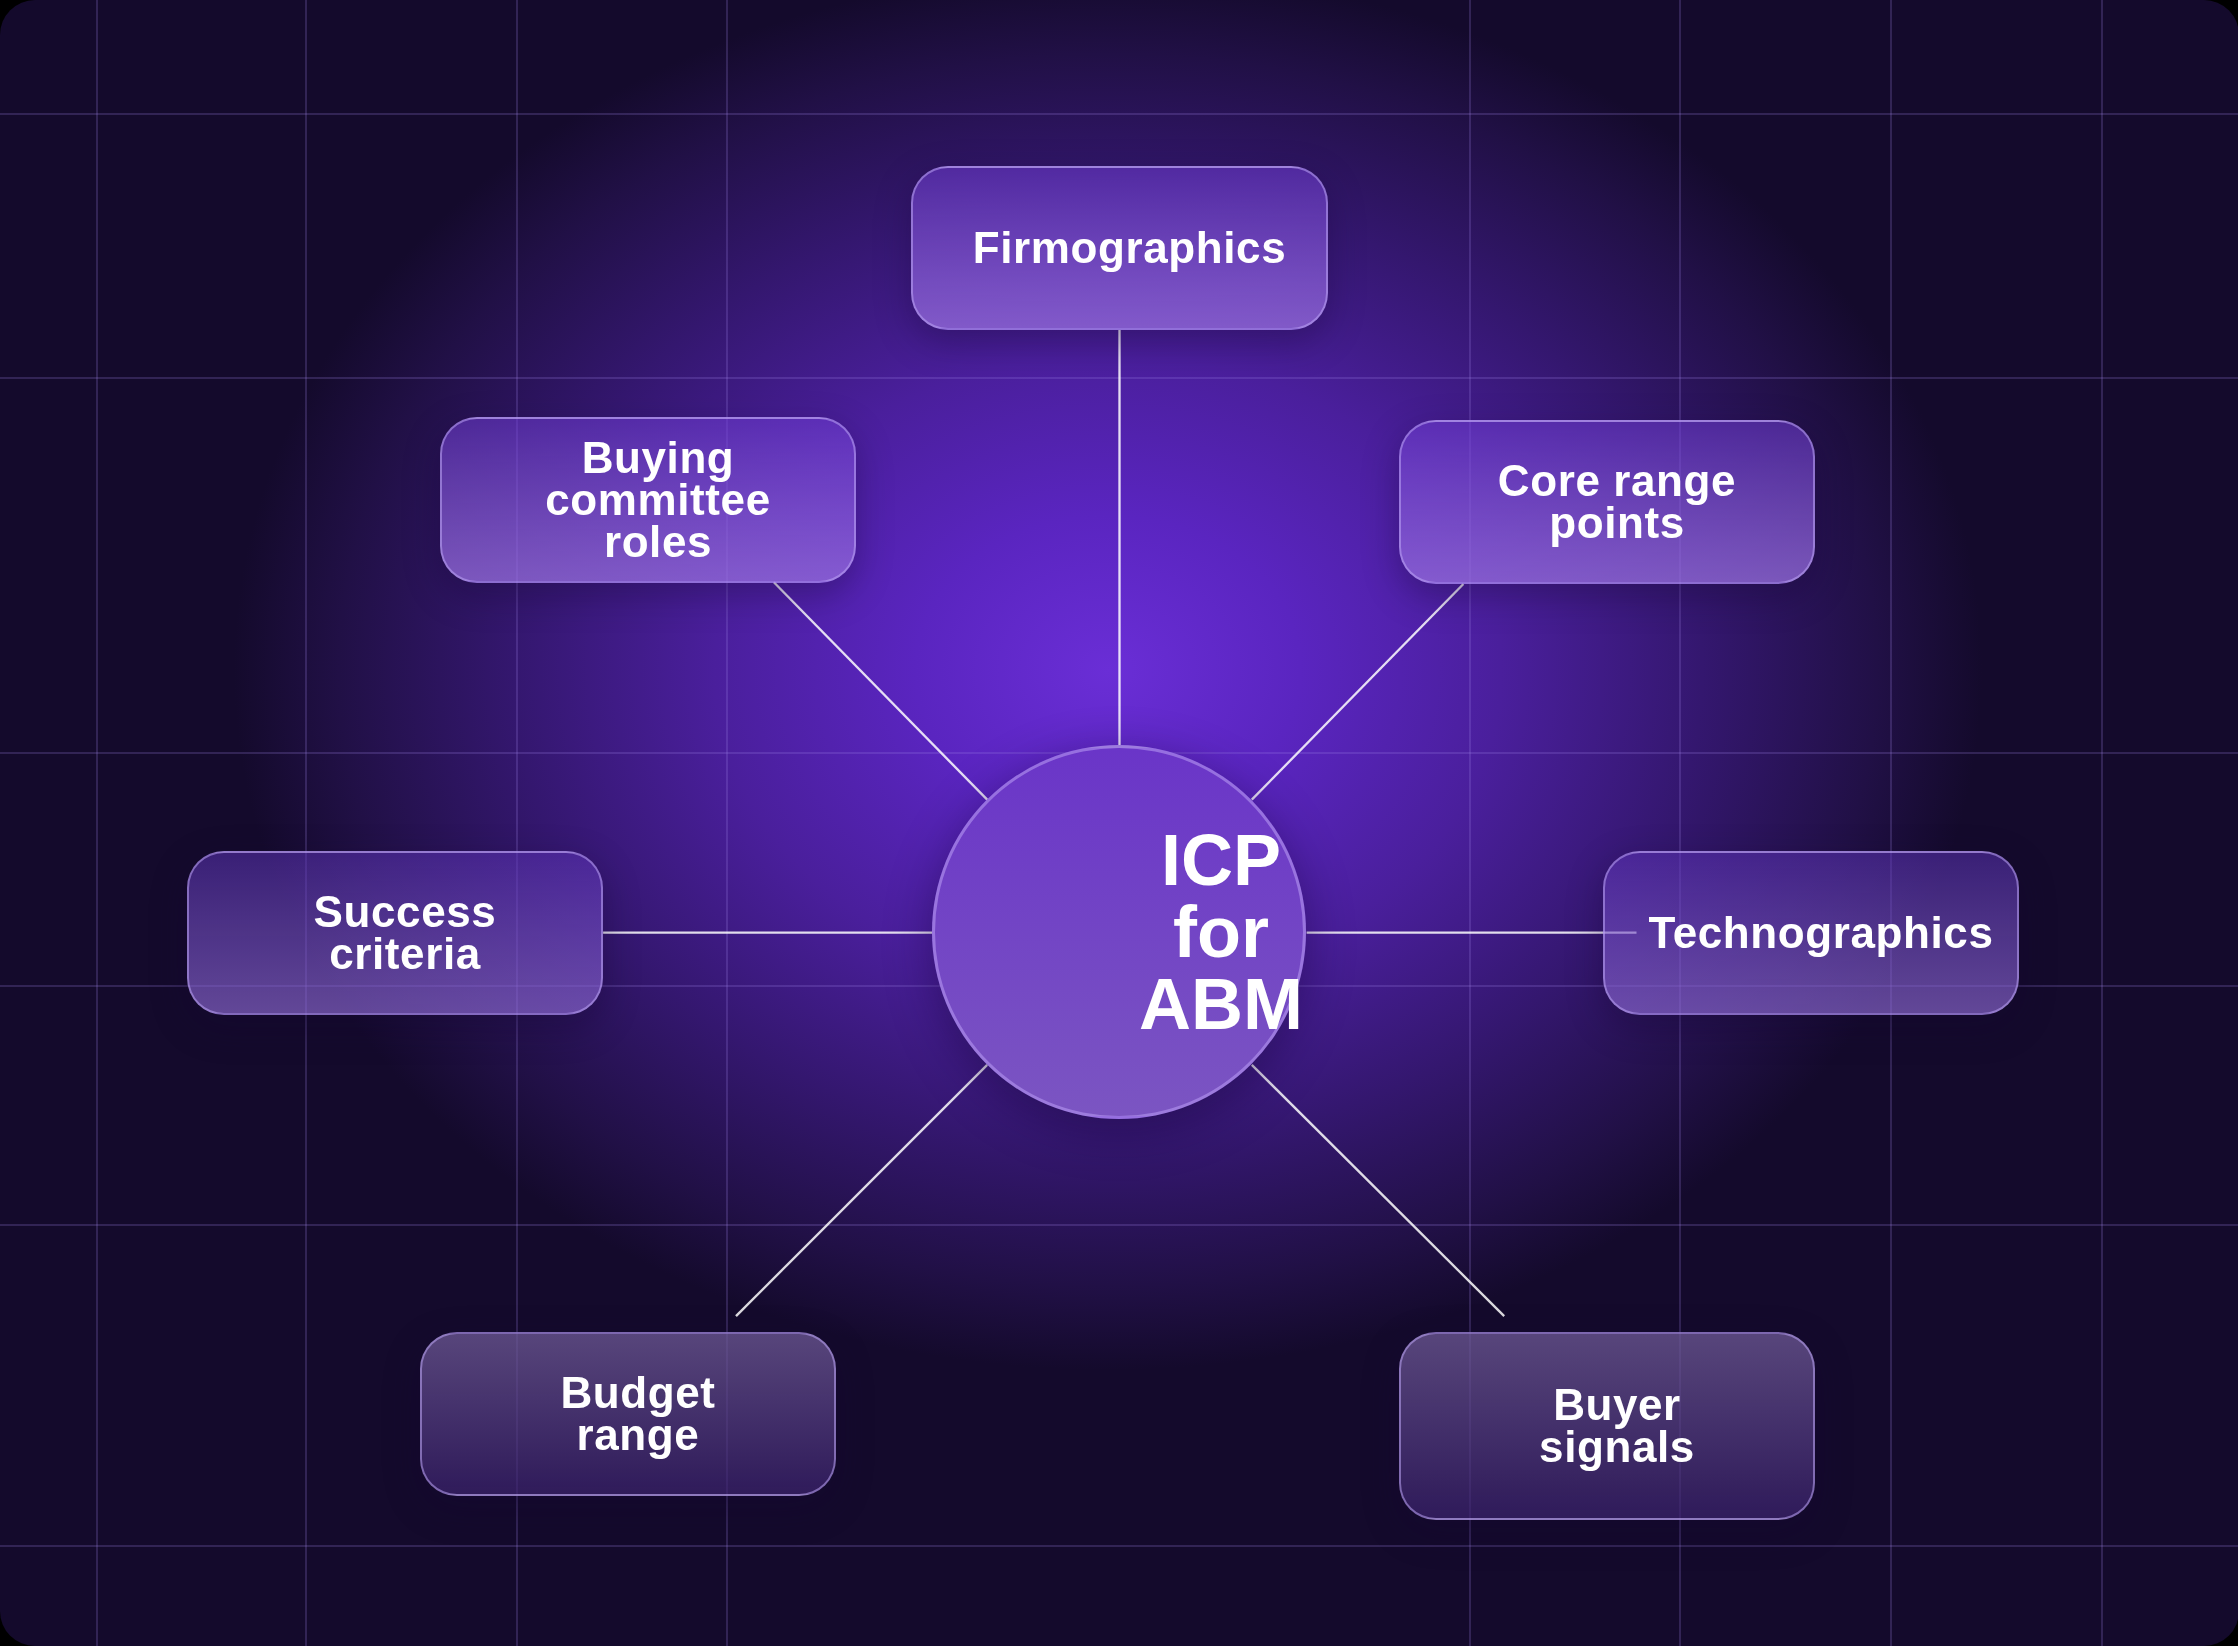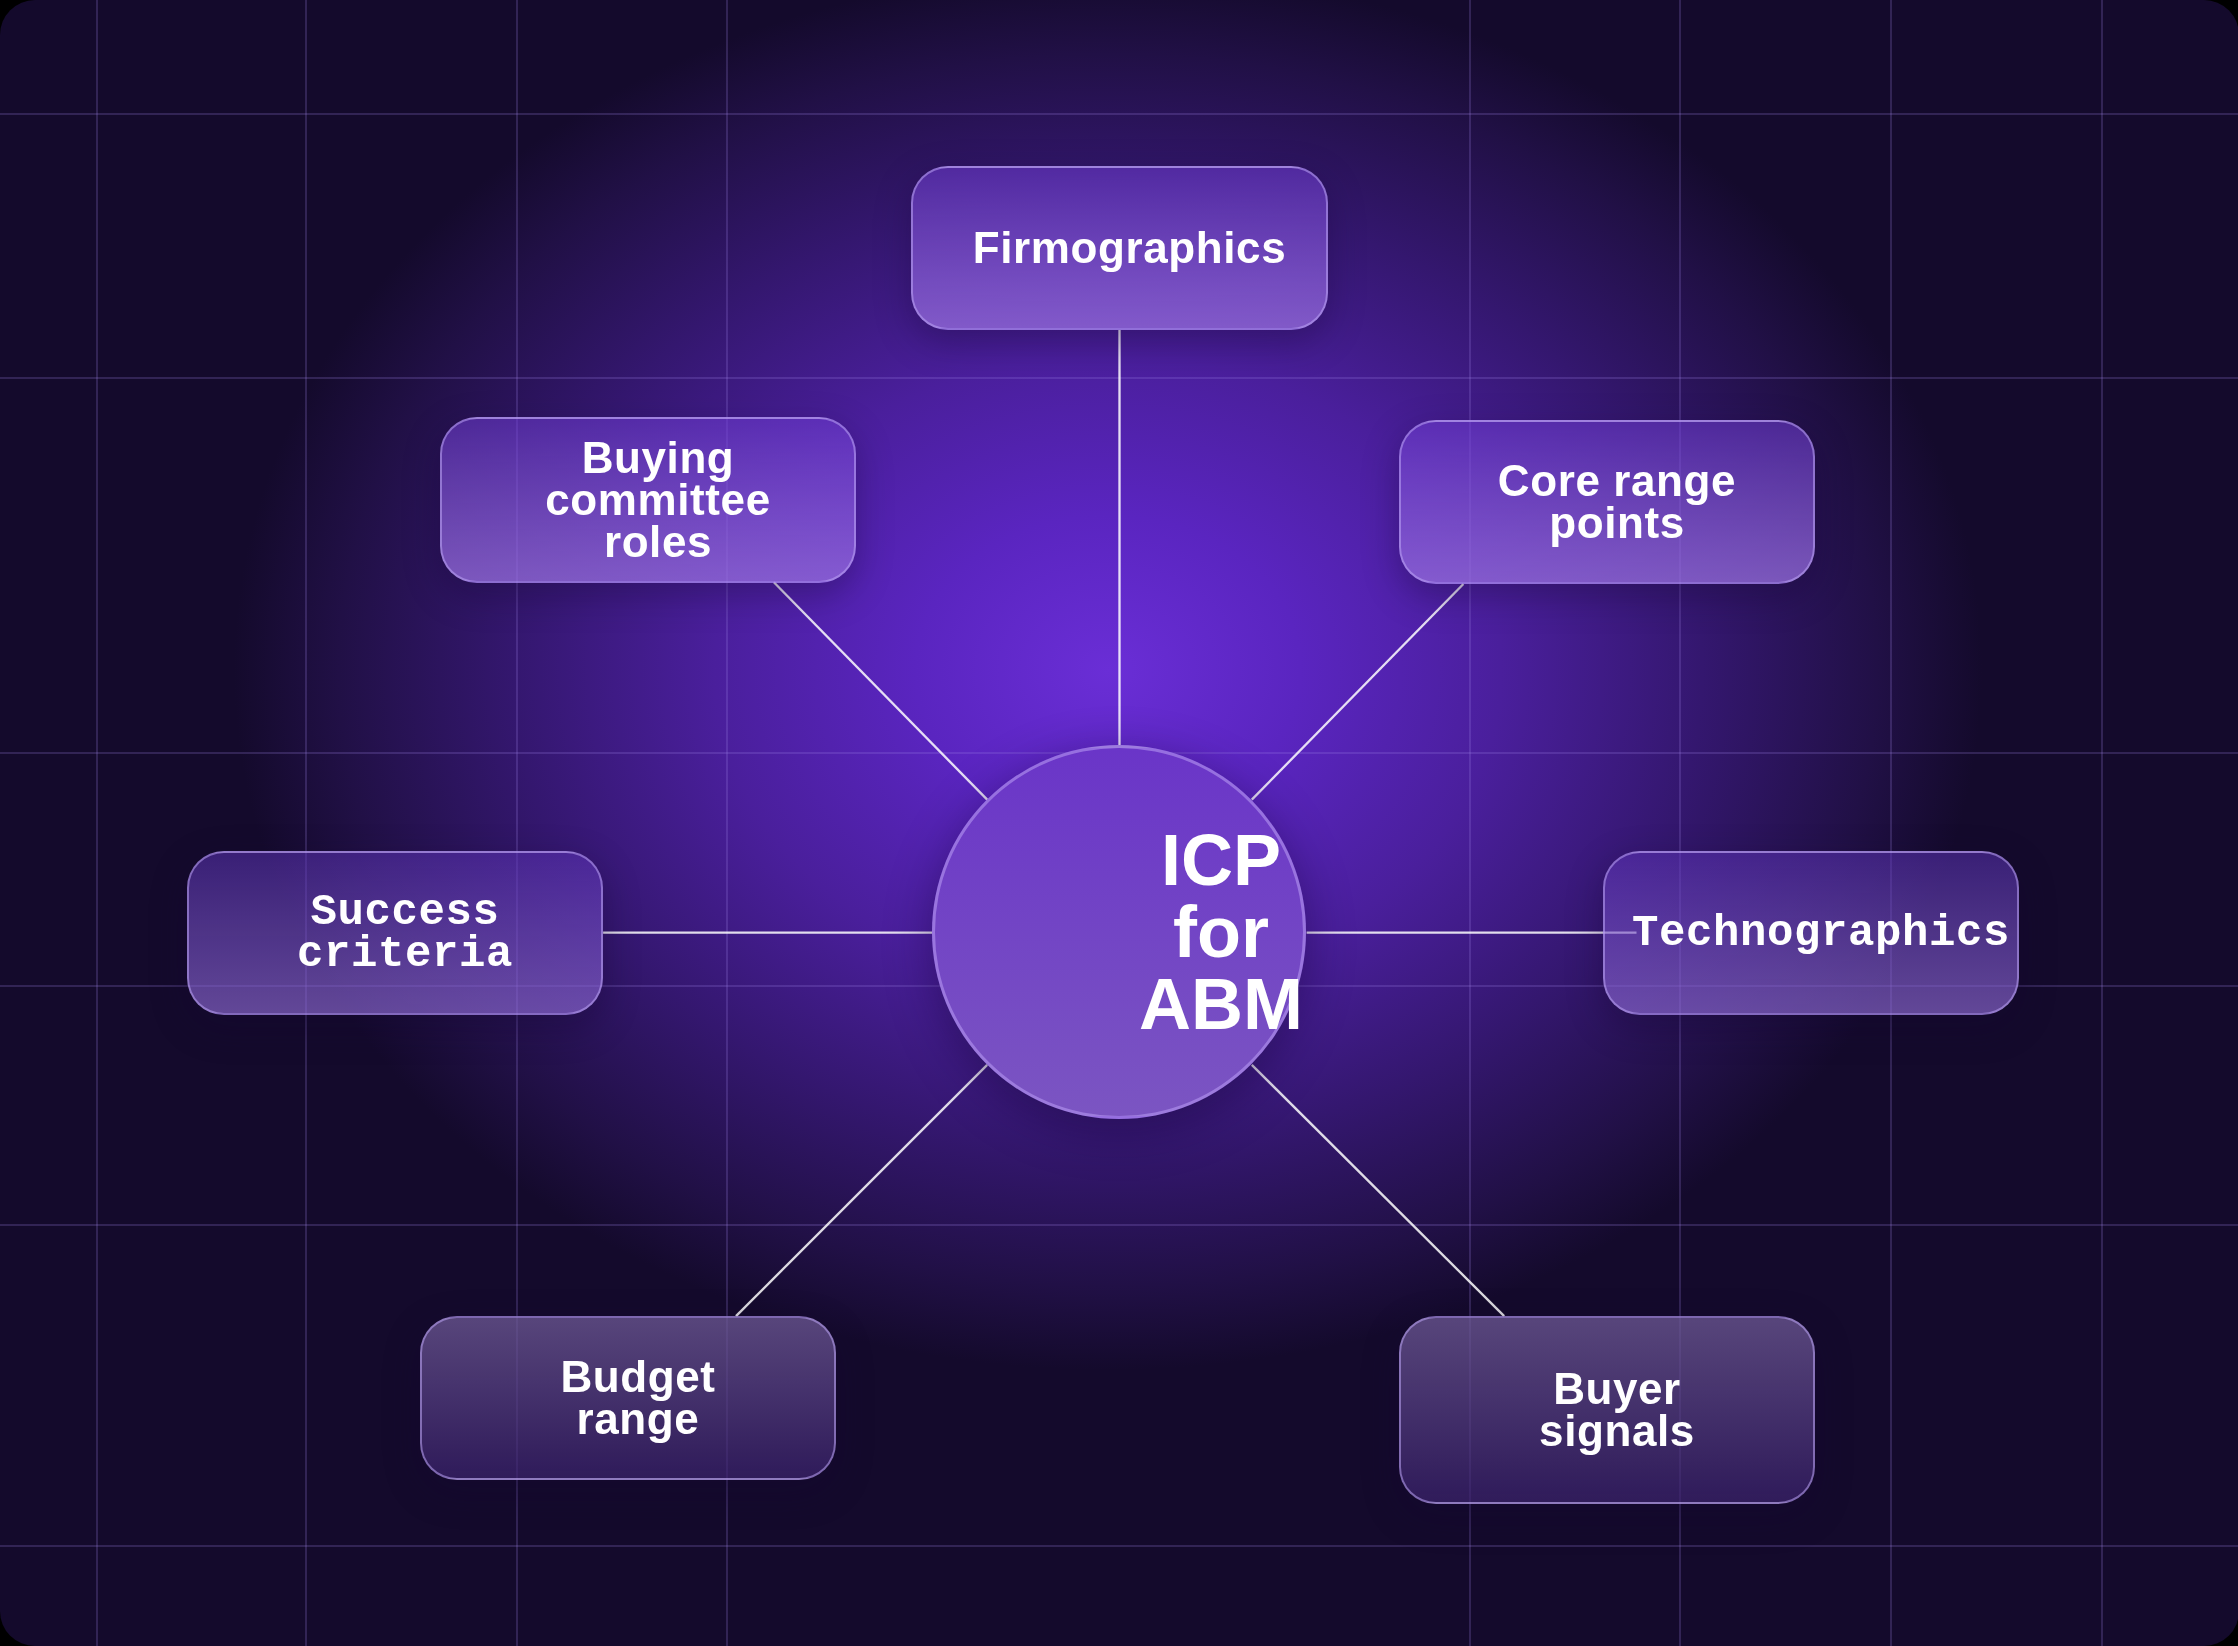--- a/index.html
+++ b/index.html
@@ -17,22 +17,22 @@
   .node {
     position:absolute; box-sizing:border-box;
     border:2.9px solid rgba(190,165,245,0.55);
     border-radius:37px;
     display:flex; align-items:center; justify-content:center; text-align:center;
     color:#fff; font-weight:700; font-size:44px; line-height:42px; letter-spacing:0.6px;
     box-shadow:0 11.7px 35px rgba(20,5,50,0.35);
     padding-left:20px;
   }
   .node.light { background:linear-gradient(180deg, rgba(110,60,210,0.55) 0%, rgba(150,110,220,0.75) 100%); }
-  .node.mid { background:linear-gradient(180deg, rgba(90,50,180,0.55) 0%, rgba(140,105,210,0.65) 100%);font-family:Liberation Mono, monospace; }
-  .node.dark { background:linear-gradient(180deg, rgba(110,90,150,0.75) 0%, rgba(60,35,110,0.7) 100%); }
+  .node.mid { background:linear-gradient(180deg, rgba(90,50,180,0.55) 0%, rgba(140,105,210,0.65) 100%); }
+  .node.dark { background:linear-gradient(180deg, rgba(110,90,150,0.75) 0%, rgba(60,35,110,0.7) 100%);margin-top:16px; }
   .node span { display:block; white-space:pre-line; }
   .center {
     position:absolute; left:932px; top:745px; width:374px; height:374px; box-sizing:border-box;
     border-radius:50%; border:3.5px solid rgba(180,150,240,0.6);
     background:linear-gradient(180deg, #6a35c8 0%, #7b55c2 100%);
     display:flex; align-items:center; justify-content:flex-end; text-align:center;
     color:#fff; font-weight:700; font-size:72px; line-height:72px;
     box-shadow:0 11.7px 47px rgba(20,5,50,0.45);
   }
   .center span { white-space:pre-line; }

